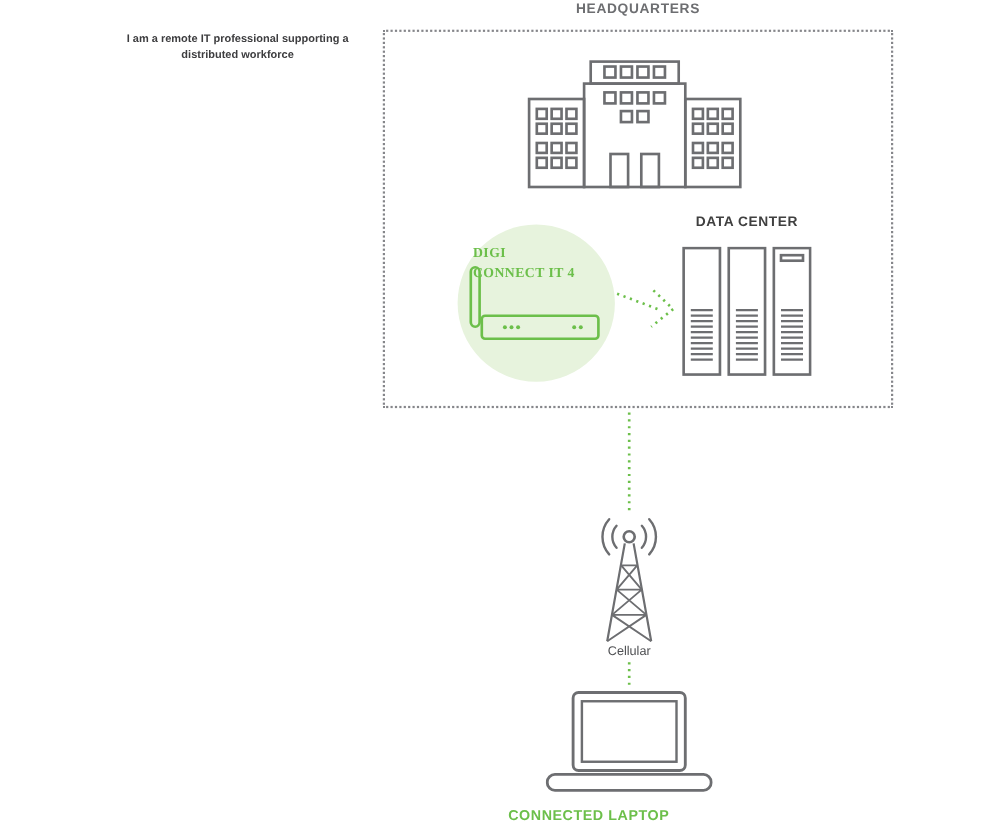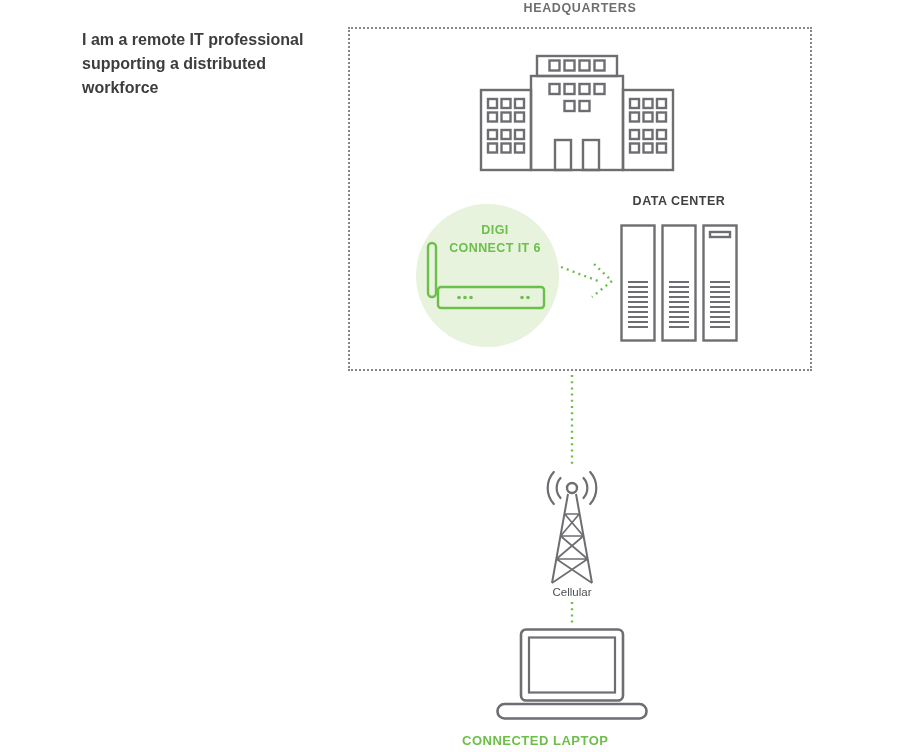--- a/index.html
+++ b/index.html
@@ -1,40 +1,40 @@
 <!DOCTYPE html>
 <html><head>
 <meta charset="utf-8">
 <style>
   html, body { margin: 0; padding: 0; background: #ffffff; }
   body { font-family: "Liberation Sans", sans-serif; }
   #canvas { position: relative; width: 900px; height: 752px; background: #ffffff; overflow: hidden; }
   .abs { position: absolute; }
 
   .intro {
-    left: 82px; top: 28px; width: 242px;
-    font-size: 16px; font-weight: bold; color: #3d3d3f; line-height: 1.5;
+    left: 95px; top: 28px; width: 242px;
+    font-size: 10px; font-weight: bold; color: #3d3d3f; line-height: 1.5; text-align: center;
   }
   .hq-label {
     left: 348px; top: 1px; width: 464px; text-align: center;
     font-size: 12.5px; font-weight: bold; color: #6d6e71; letter-spacing: .6px;
   }
   .hq-box {
     left: 348px; top: 27px; width: 464px; height: 344px;
     border: 2px dotted #85868a; box-sizing: border-box;
   }
   .building-svg { left: 479px; top: 54px; }
   .digi-circle {
     left: 416px; top: 204px; width: 143px; height: 143px;
     border-radius: 50%; background: #e7f3dd;
   }
   .device-label {
-    left: 430px; top: 222px; width: 130px; text-align: center;
+    left: 430px; top: 222px; width: 130px; 
     font-size: 12.5px; font-weight: bold; color: #6cbf4a;
-    letter-spacing: .4px; line-height: 1.4;
+    letter-spacing: .4px; line-height: 1.4; font-family: Liberation Serif, serif;
   }
   .device-label span { display: block; }
   .router-svg { left: 425px; top: 241px; }
   .dc-label {
     left: 618px; top: 194px; width: 122px; text-align: center;
     font-size: 12.5px; font-weight: bold; color: #404040; letter-spacing: .5px;
   }
   .servers-svg { left: 620px; top: 224px; }
   .overlay-svg { left: 0; top: 0; pointer-events: none; }
   .tower-svg { left: 517px; top: 456px; }
@@ -99,21 +99,21 @@
         <rect x="178" y="76" width="9" height="9"></rect>
       <rect x="151" y="89.5" width="9" height="9"></rect>
         <rect x="164.5" y="89.5" width="9" height="9"></rect>
         <rect x="178" y="89.5" width="9" height="9"></rect>
     </g>
   </svg>
 
   <div class="abs digi-circle"></div>
   <div class="abs device-label">
     <span>DIGI</span>
-    <span>CONNECT IT 6</span>
+    <span>CONNECT IT 4</span>
   </div>
   <svg class="abs router-svg" width="122" height="70" viewBox="0 0 122 70">
     <g fill="none" stroke="#6cbf4a" stroke-width="2.4">
       <rect x="3" y="2" width="8" height="54" rx="4"></rect>
       <rect x="13" y="46" width="106" height="21" rx="3"></rect>
     </g>
     <g fill="#6cbf4a" stroke="none">
       <circle cx="34" cy="56.5" r="1.8"></circle>
         <circle cx="40" cy="56.5" r="1.8"></circle>
         <circle cx="46" cy="56.5" r="1.8"></circle>

